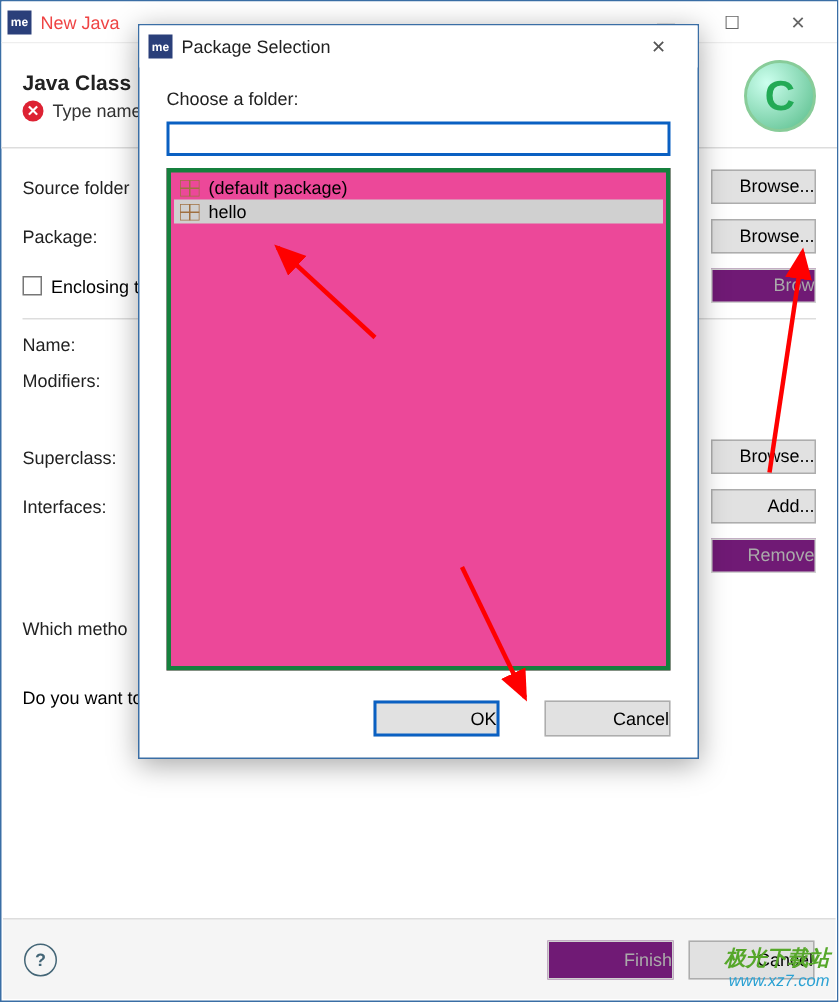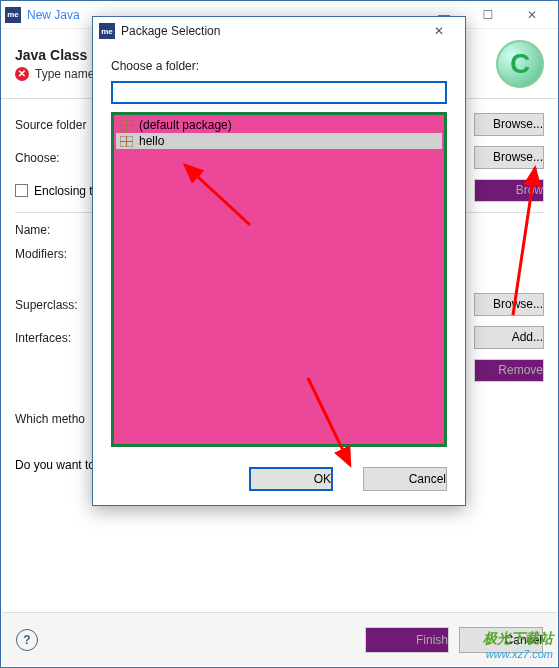--- a/index.html
+++ b/index.html
@@ -2,21 +2,21 @@
 <html><head>
 <meta charset="utf-8">
 <style>
 * { box-sizing: border-box; margin: 0; padding: 0; font-family: "Segoe UI", Tahoma, sans-serif; font-size: 12px; }
 body { width: 559px; height: 668px; background: #fff; position: relative; overflow: hidden; }
 
 
 .outer-window { position: absolute; left: 0; top: 0; width: 559px; height: 668px; border: 1px solid #3a6ea5; background: #fff; }
 .outer-titlebar { height: 28px; background: #fff; border-bottom: 1px solid #eee; display: flex; align-items: center; padding: 0 4px; }
 .outer-titlebar .icon { width: 16px; height: 16px; margin-right: 6px; background: #2a3f7a; display:inline-flex; align-items:center; justify-content:center; color:#fff; font-size:8px; font-weight:bold; }
-.outer-titlebar .title { color: #3b82f6; }
+.outer-titlebar .title { color: #ef4444; }
 .win-controls { margin-left: auto; display: flex; }
 .win-btn { width: 44px; height: 26px; display:flex; align-items:center; justify-content:center; color:#666; }
 
 .banner { height: 70px; background: #fff; display:flex; align-items:center; padding: 0 14px; border-bottom:1px solid #ddd; }
 .banner-left { flex:1; }
 .banner-title { font-size: 14px; font-weight: bold; color:#222; margin-bottom:4px; }
 .banner-err { display:flex; align-items:center; gap:6px; color:#333; }
 .err-icon { width:14px; height:14px; border-radius:50%; background:#d23; color:#fff; font-size:10px; display:flex; align-items:center; justify-content:center; font-weight:bold; }
 .banner-logo { width:48px; height:48px; border-radius:50%; background: radial-gradient(circle at 30% 30%, #cfe, #5b8); display:flex; align-items:center; justify-content:center; color:#2a5; font-size:28px; font-weight:bold; border:2px solid #8c9; }
 
@@ -92,21 +92,21 @@
 
   <div class="form-area">
 
     <div class="form-row">
       <div class="form-label">Source folder</div>
       <div style="flex:1"></div>
       <div class="form-btn">Browse...</div>
     </div>
 
     <div class="form-row">
-      <div class="form-label">Choose:</div>
+      <div class="form-label">Package:</div>
       <div style="flex:1"></div>
       <div class="form-btn">Browse...</div>
     </div>
 
     <div class="checkbox-row">
       <span class="cb"></span>
       <span>Enclosing t</span>
       <div style="flex:1"></div>
       <div class="form-btn disabled">Brow</div>
     </div>

